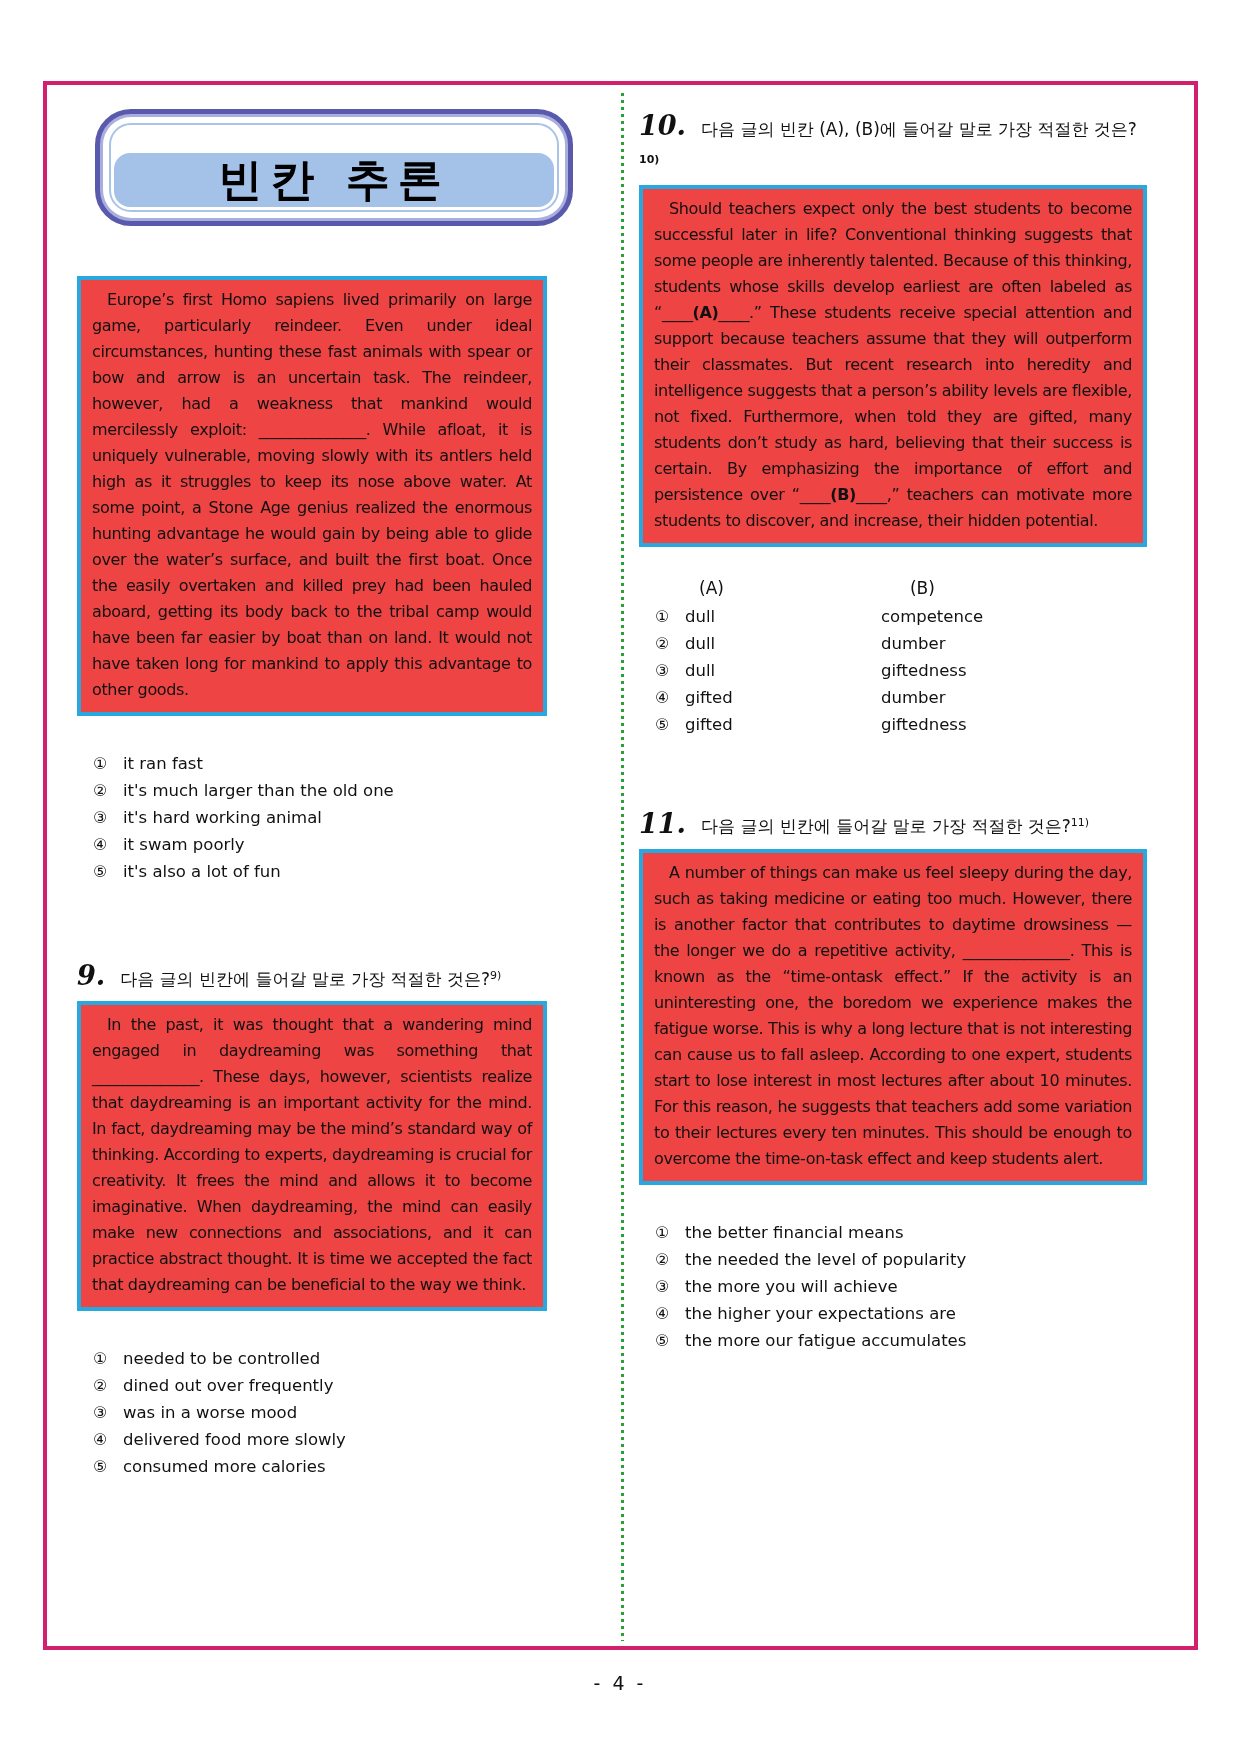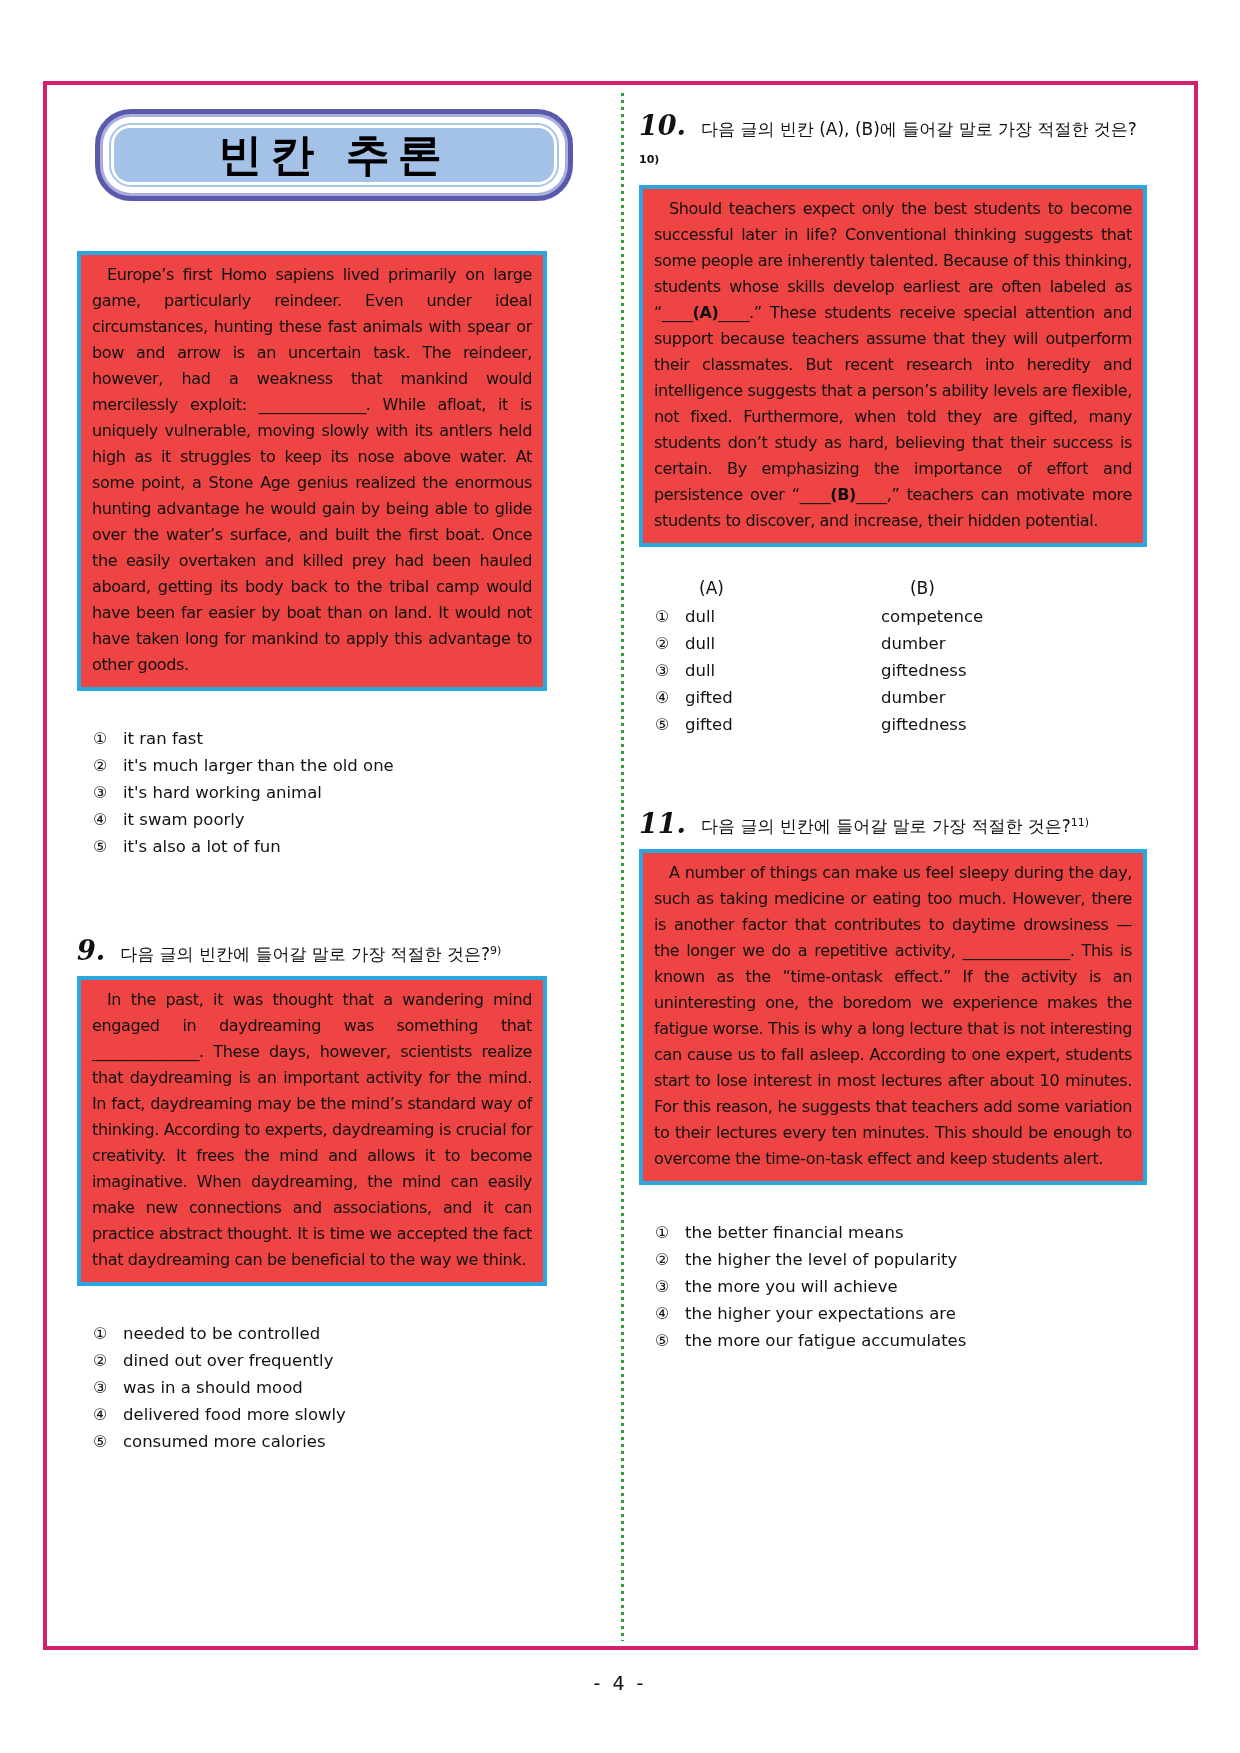--- a/index.html
+++ b/index.html
@@ -59,20 +59,21 @@
     background: #a4c2e8;
     border-radius: 16px;
     height: 54px;
     display: flex;
     align-items: center;
     justify-content: center;
     font-size: 44px;
     font-weight: bold;
     letter-spacing: 8px;
     color: #000000;
+    margin-top: 25px;
   }
 
   
   .question { display: block; }
   .q8  { margin-top: 50px; }
   .q9  { margin-top: 76px; }
   .q10 { margin-top: 18px; }
   .q11 { margin-top: 70px; }
 
   .q-header { line-height: 30px; }
@@ -177,21 +178,21 @@
           <li class="option">
             <span class="marker">①</span>
             <span class="opt-text">needed to be controlled</span>
           </li>
           <li class="option">
             <span class="marker">②</span>
             <span class="opt-text">dined out over frequently</span>
           </li>
           <li class="option">
             <span class="marker">③</span>
-            <span class="opt-text">was in a should mood</span>
+            <span class="opt-text">was in a worse mood</span>
           </li>
           <li class="option">
             <span class="marker">④</span>
             <span class="opt-text">delivered food more slowly</span>
           </li>
           <li class="option">
             <span class="marker">⑤</span>
             <span class="opt-text">consumed more calories</span>
           </li>
         </ul>
@@ -246,21 +247,21 @@
           <span class="q-num">11.</span><span class="q-prompt">다음 글의 빈칸에 들어갈 말로 가장 적절한 것은?</span><sup class="q-foot">11)</sup>
         </div>
         <div class="passage-box">A number of things can make us feel sleepy during the day, such as taking medicine or eating too much. However, there is another factor that contributes to daytime drowsiness — the longer we do a repetitive activity, ______________. This is known as the “time-ontask effect.” If the activity is an uninteresting one, the boredom we experience makes the fatigue worse. This is why a long lecture that is not interesting can cause us to fall asleep. According to one expert, students start to lose interest in most lectures after about 10 minutes. For this reason, he suggests that teachers add some variation to their lectures every ten minutes. This should be enough to overcome the time-on-task effect and keep students alert.</div>
         <ul class="options">
           <li class="option">
             <span class="marker">①</span>
             <span class="opt-text">the better financial means</span>
           </li>
           <li class="option">
             <span class="marker">②</span>
-            <span class="opt-text">the higher the level of popularity</span>
+            <span class="opt-text">the needed the level of popularity</span>
           </li>
           <li class="option">
             <span class="marker">③</span>
             <span class="opt-text">the more you will achieve</span>
           </li>
           <li class="option">
             <span class="marker">④</span>
             <span class="opt-text">the higher your expectations are</span>
           </li>
           <li class="option">

